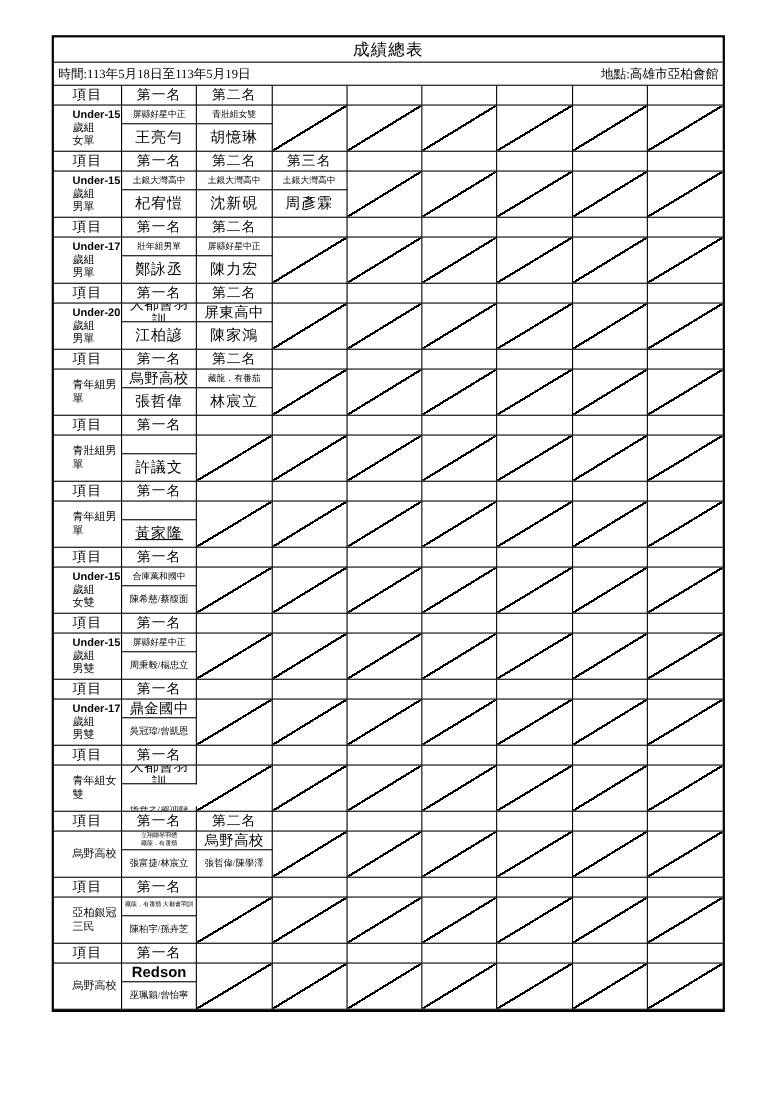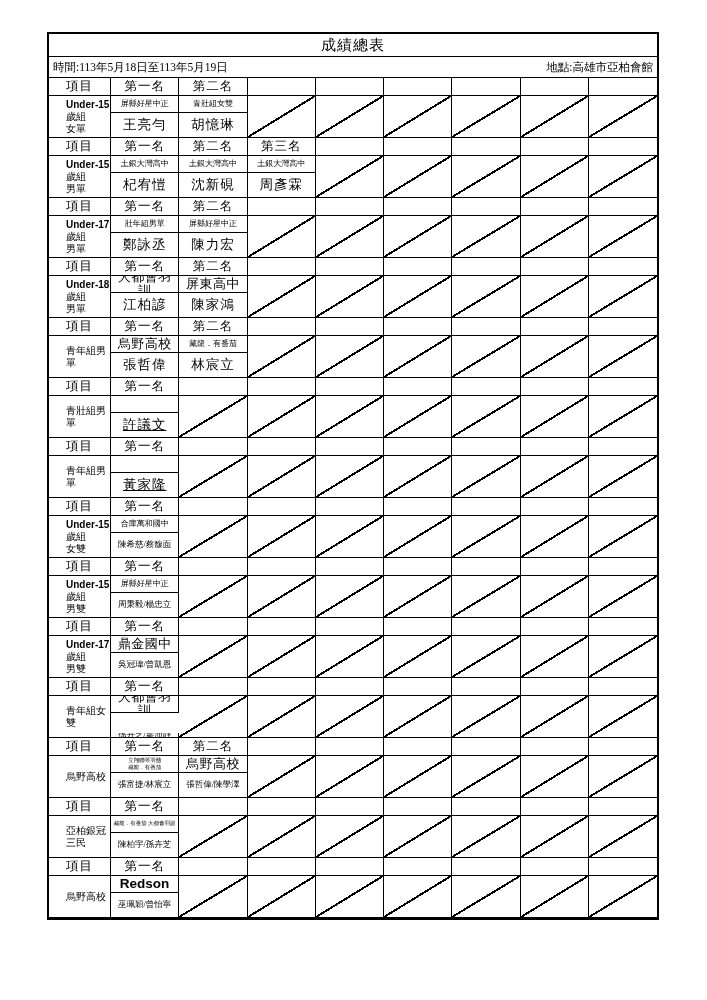--- a/index.html
+++ b/index.html
@@ -172,21 +172,21 @@
           <div class="cell hdr" style="grid-area: 1 / 1;">項目</div>
           <div class="cell hdr" style="grid-area: 1 / 2;">第一名</div>
           <div class="cell hdr" style="grid-area: 1 / 3;">第二名</div>
           <div class="cell hdr" style="grid-area: 1 / 4;"></div>
           <div class="cell hdr" style="grid-area: 1 / 5;"></div>
           <div class="cell hdr" style="grid-area: 1 / 6;"></div>
           <div class="cell hdr" style="grid-area: 1 / 7;"></div>
           <div class="cell hdr" style="grid-area: 1 / 8;"></div>
           <div class="cell hdr last-col" style="grid-area: 1 / 9;"></div>
           <div class="cell category-cell" style="grid-area: 2 / 1 / 4;">
-            <div><span class="latin-bold">Under-18</span><span>歲組</span></div>
+            <div><span class="latin-bold">Under-20</span><span>歲組</span></div>
             <div>男單</div>
           </div>
           <div class="cell team-cell style-large" style="grid-area: 2 / 2;">
             <div>大都會羽訓</div>
           </div>
           <div class="cell player-cell pstyle-large" style="grid-area: 3 / 2;">江柏諺</div>
           <div class="cell team-cell style-large" style="grid-area: 2 / 3;">
             <div>屏東高中</div>
           </div>
           <div class="cell player-cell pstyle-large" style="grid-area: 3 / 3;">陳家鴻</div>
@@ -234,21 +234,21 @@
           <div class="cell hdr" style="grid-area: 1 / 6;"></div>
           <div class="cell hdr" style="grid-area: 1 / 7;"></div>
           <div class="cell hdr" style="grid-area: 1 / 8;"></div>
           <div class="cell hdr last-col" style="grid-area: 1 / 9;"></div>
           <div class="cell category-cell" style="grid-area: 2 / 1 / 4;">
             <div>青壯組男單</div>
           </div>
           <div class="cell team-cell style-small" style="grid-area: 2 / 2;">
             <div></div>
           </div>
-          <div class="cell player-cell pstyle-large" style="grid-area: 3 / 2; text-decoration: underline;">許議文</div>
+          <div class="cell player-cell pstyle-large" style="grid-area: 3 / 2;">許議文</div>
           <div class="cell diag-cell" style="grid-area: 2 / 3 / 4;"></div>
           <div class="cell diag-cell" style="grid-area: 2 / 4 / 4;"></div>
           <div class="cell diag-cell" style="grid-area: 2 / 5 / 4;"></div>
           <div class="cell diag-cell" style="grid-area: 2 / 6 / 4;"></div>
           <div class="cell diag-cell" style="grid-area: 2 / 7 / 4;"></div>
           <div class="cell diag-cell" style="grid-area: 2 / 8 / 4;"></div>
           <div class="cell diag-cell last-col" style="grid-area: 2 / 9 / 4;"></div>
         </div>
         <div class="section-grid">
           <div class="cell hdr" style="grid-area: 1 / 1;">項目</div>

